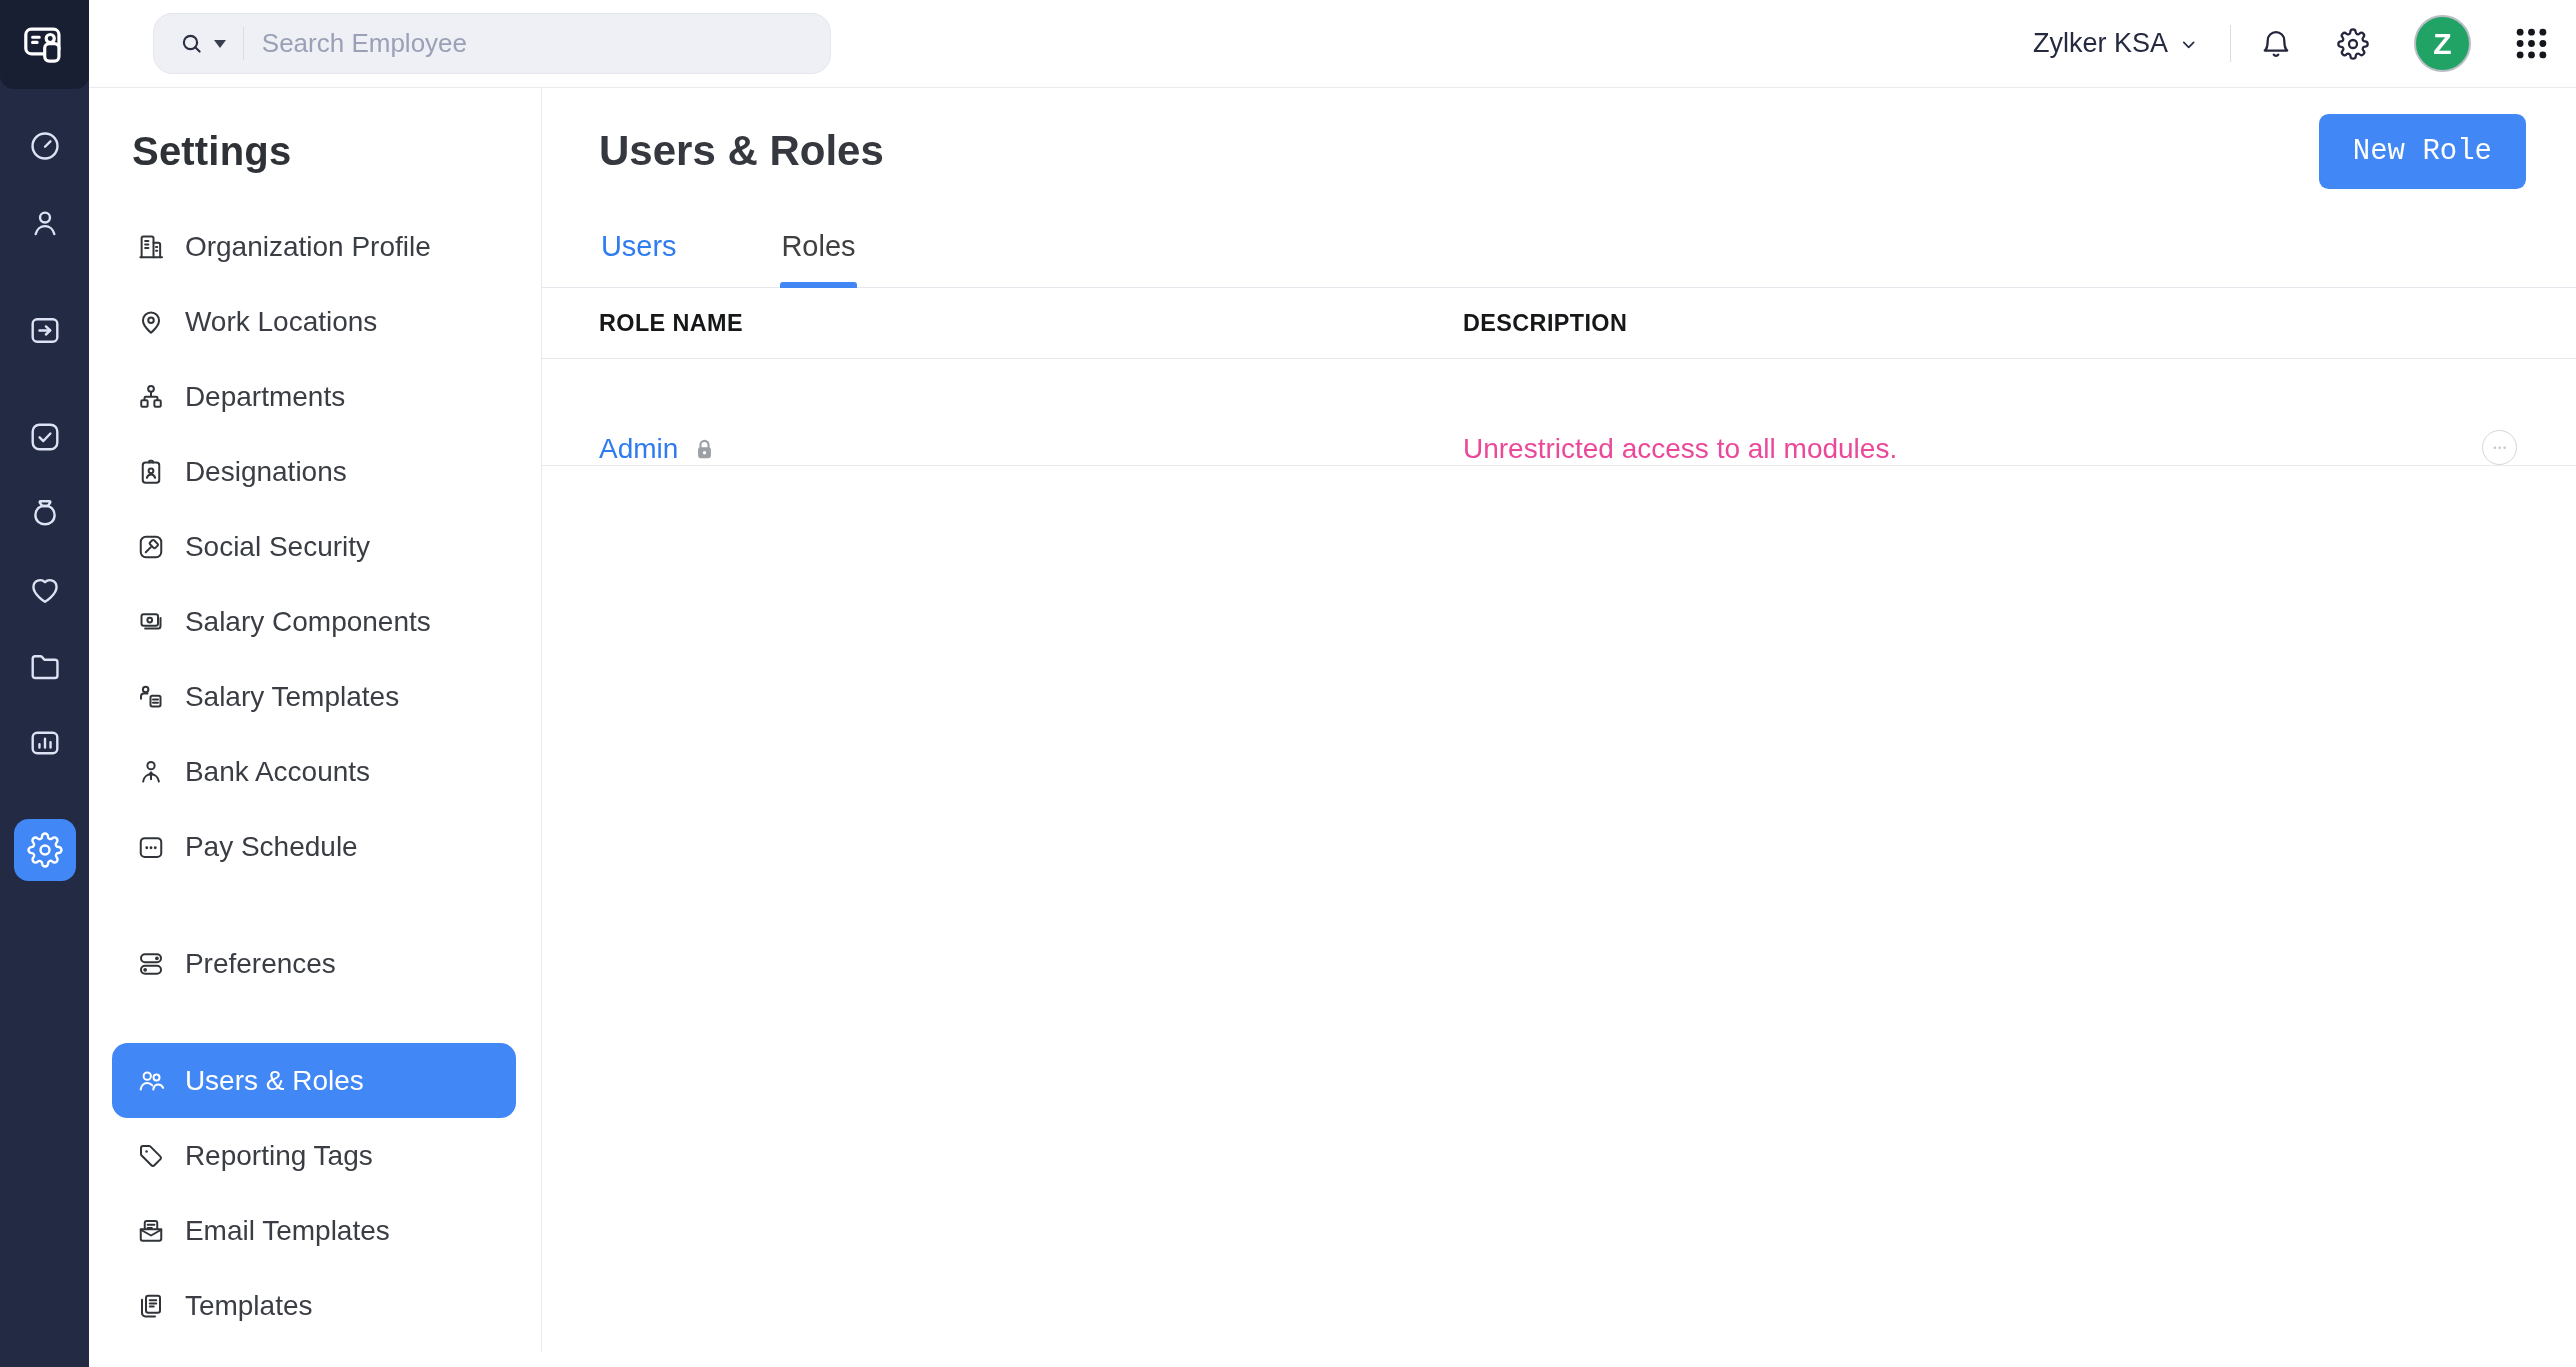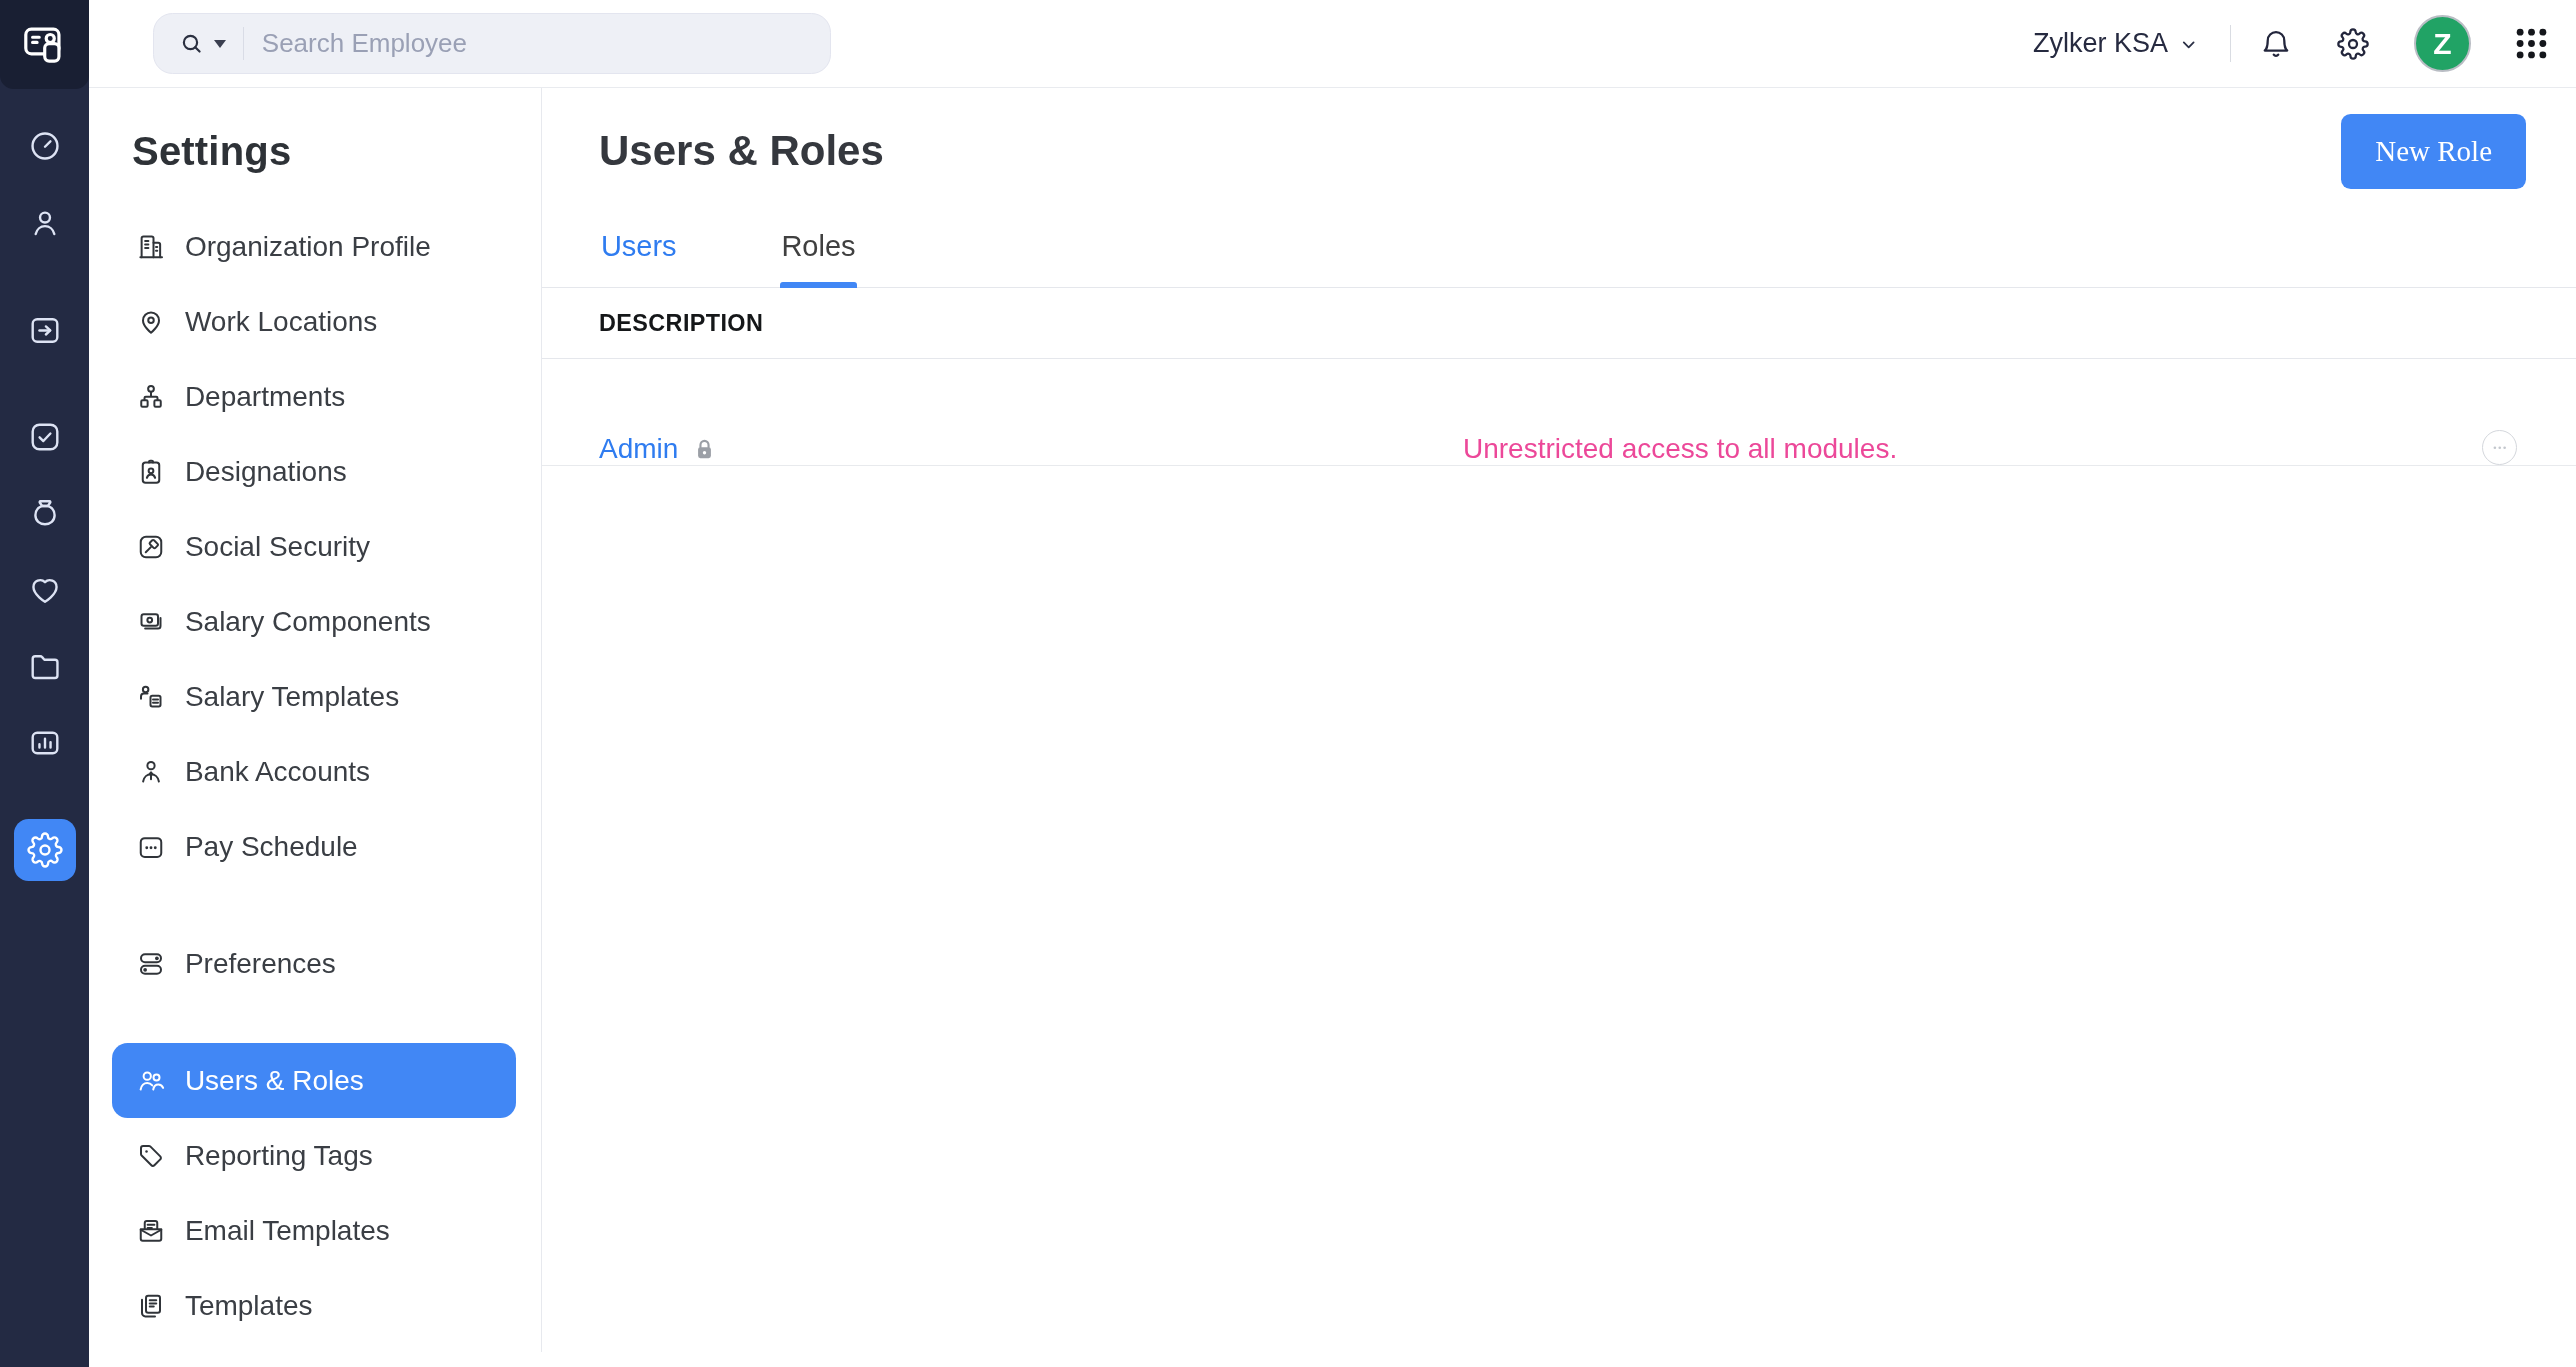--- a/index.html
+++ b/index.html
@@ -66,21 +66,21 @@
   .side-item span { font-size:28px; margin-left:18.5px; white-space:nowrap; }
   .side-item.active { background:var(--accent-blue); color:#fff; }
   .side-item.active svg { color:#fff; }
 
   
   .main { position:absolute; left:542px; top:88px; right:0; bottom:0; background:#fff; }
   .main-header { height:117px; display:flex; align-items:center;
     padding:9.7px 50px 0 57px; }
   .main-header h2 { font-size:42px; font-weight:600; color:#35383e; }
   .new-role-btn { margin-left:auto; height:75px; padding:0 34px; background:var(--accent-blue);
-    color:#fff; border:none; border-radius:9.7px; font-family:Liberation Serif, serif; font-size:29px; cursor:pointer; }
+    color:#fff; border:none; border-radius:9.7px; font-family:Liberation Mono, monospace; font-size:29px; cursor:pointer; }
   .tabs { height:83px; padding-left:57px; border-bottom:1px solid #e5e7ec;
     display:flex; align-items:stretch;gap:45px; }
   .tab { position:relative; display:flex; align-items:center; padding:0 1.9px;
     margin-right:56px; font-size:29px; color:var(--link-blue); cursor:pointer; }
   .tab.active { color:#404040; font-weight:400; }
   .tab.active::after { content:""; position:absolute; left:0; right:0; bottom:-1px;
     height:5.8px; background:var(--accent-blue); border-radius:2.9px 2.9px 0 0; }
   .thead { height:71px; display:flex; align-items:center; padding-left:57px;
     border-bottom:1px solid #e5e7ec; font-size:23.4px; font-weight:700; color:#151719;
     letter-spacing:0.4px; }
@@ -347,20 +347,21 @@
   </div>
   <div class="tabs" id="tabs">
       <div class="tab">
         <span>Users</span>
       </div>
       <div class="tab active">
         <span>Roles</span>
       </div>
     </div>
   <div class="thead">
+    <span class="col-role">ROLE NAME</span>
     <span class="col-desc">DESCRIPTION</span>
   </div>
   <div id="rows">
       <div class="trow">
      <div class="role-cell">
        <a class="role-link">Admin</a>
        <span class="lock">
             <svg viewBox="0 0 24 24" fill="none" stroke="currentColor" stroke-width="1.6" stroke-linecap="round" stroke-linejoin="round">
               <path d="M8.4 10V7.9a3.6 3.6 0 0 1 7.2 0V10" stroke-width="1.9"></path>
               <rect x="6.3" y="10" width="11.4" height="9.7" rx="2.1" fill="currentColor" stroke="none"></rect>

